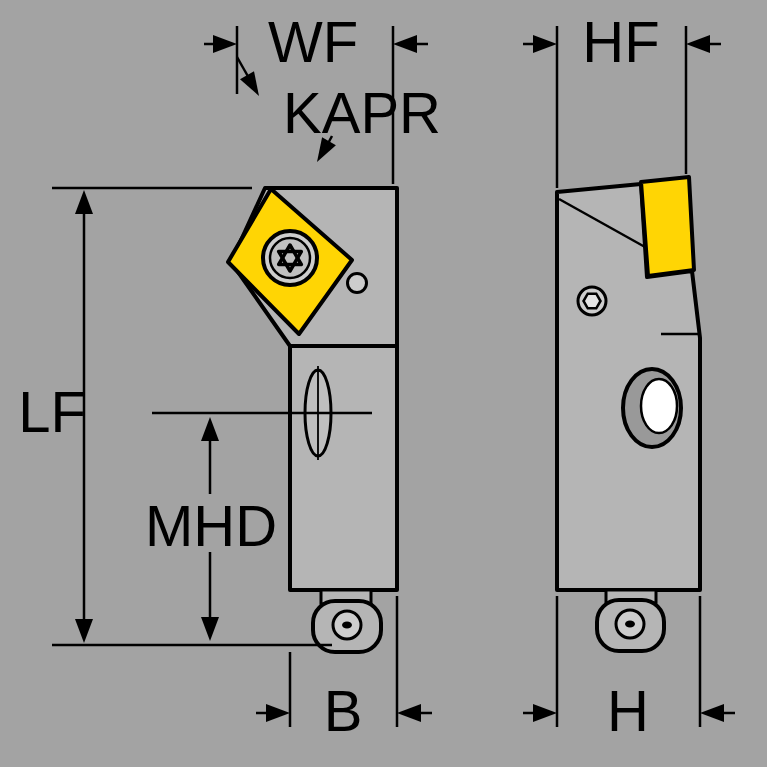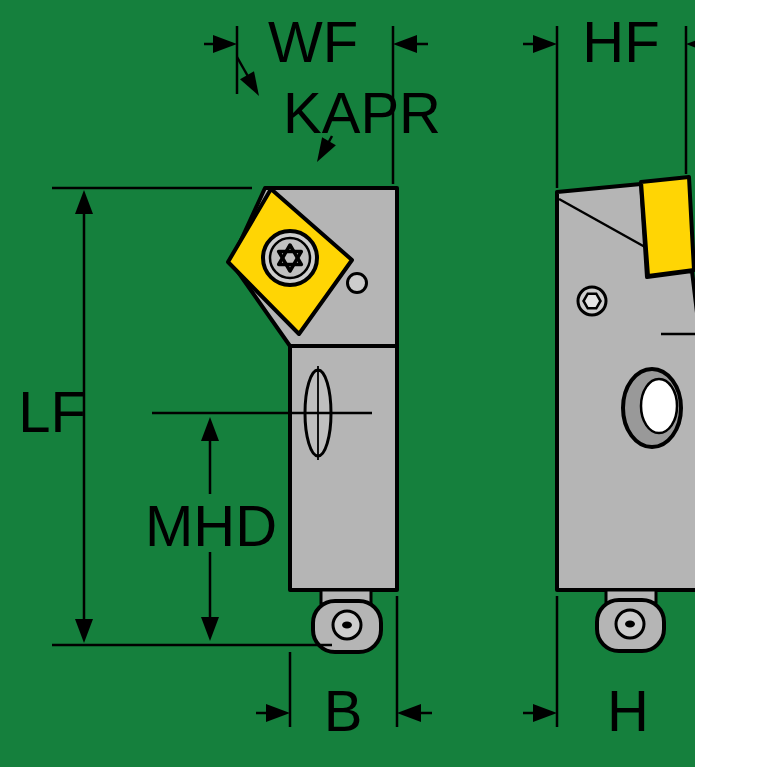--- a/index.html
+++ b/index.html
@@ -1,23 +1,23 @@
 <!DOCTYPE html>
 <html><head>
 <meta charset="utf-8">
 <style>
   html, body {
     margin: 0;
     padding: 0;
     background: #ffffff;
   }
   .stage {
-    width: 695px;
+    width: 767px;
     height: 767px;
-    background: #15803d;
+    background: #a3a3a3;
     position: relative;
     overflow: hidden;
   }
   svg { display: block; }
   .outline   { stroke: #000; stroke-width: 4; stroke-linejoin: round; }
   .outline3  { stroke: #000; stroke-width: 3; stroke-linejoin: round; }
   .dim       { stroke: #000; stroke-width: 2.5; fill: none; }
   .thin      { stroke: #000; stroke-width: 1.8; fill: none; }
   .arrow     { fill: #000; stroke: none; }
   .lbl {

